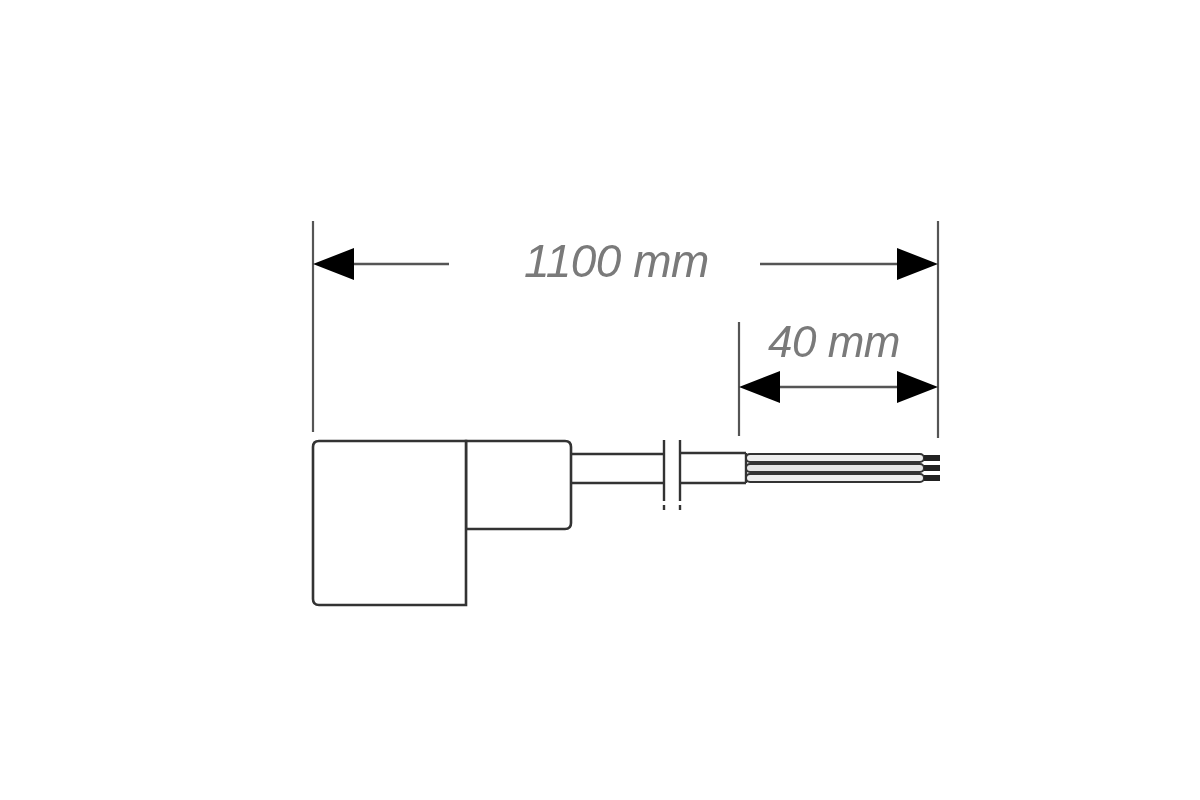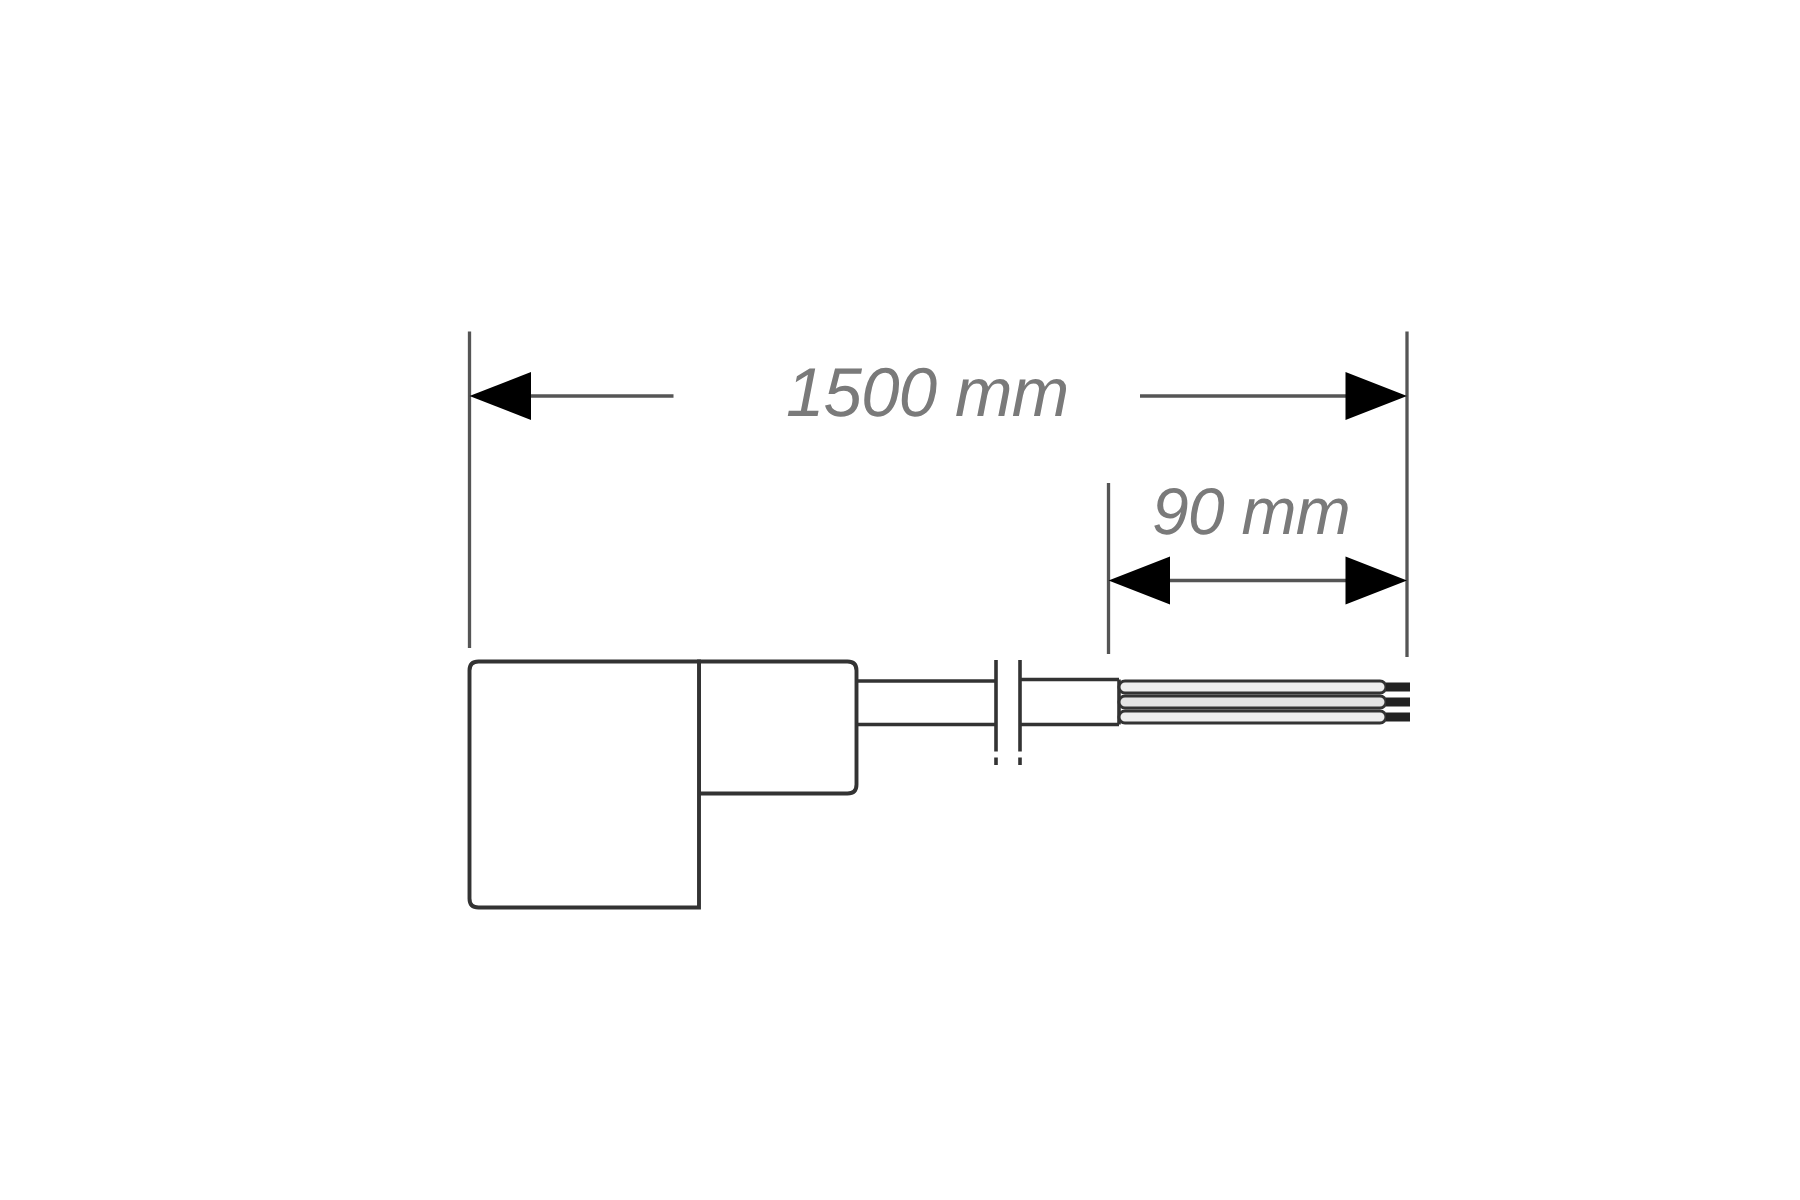--- a/index.html
+++ b/index.html
@@ -95,14 +95,14 @@
       <rect x="746" y="464" width="178" height="8" rx="4" fill="#e4e4e4" stroke="#333333" stroke-width="2"></rect>
       <rect x="924" y="465" width="16" height="6" fill="#222222"></rect>
     </g>
     <g>
       <rect x="746" y="474" width="178" height="8" rx="4" fill="#eeeeee" stroke="#333333" stroke-width="2"></rect>
       <rect x="924" y="475" width="16" height="6" fill="#222222"></rect>
     </g>
   </g>
 </svg>
 
-<div id="label-total" class="dim-label">1500 mm</div>
-<div id="label-strip" class="dim-label">90 mm</div>
+<div id="label-total" class="dim-label">1100 mm</div>
+<div id="label-strip" class="dim-label">40 mm</div>
 
 </body></html>

